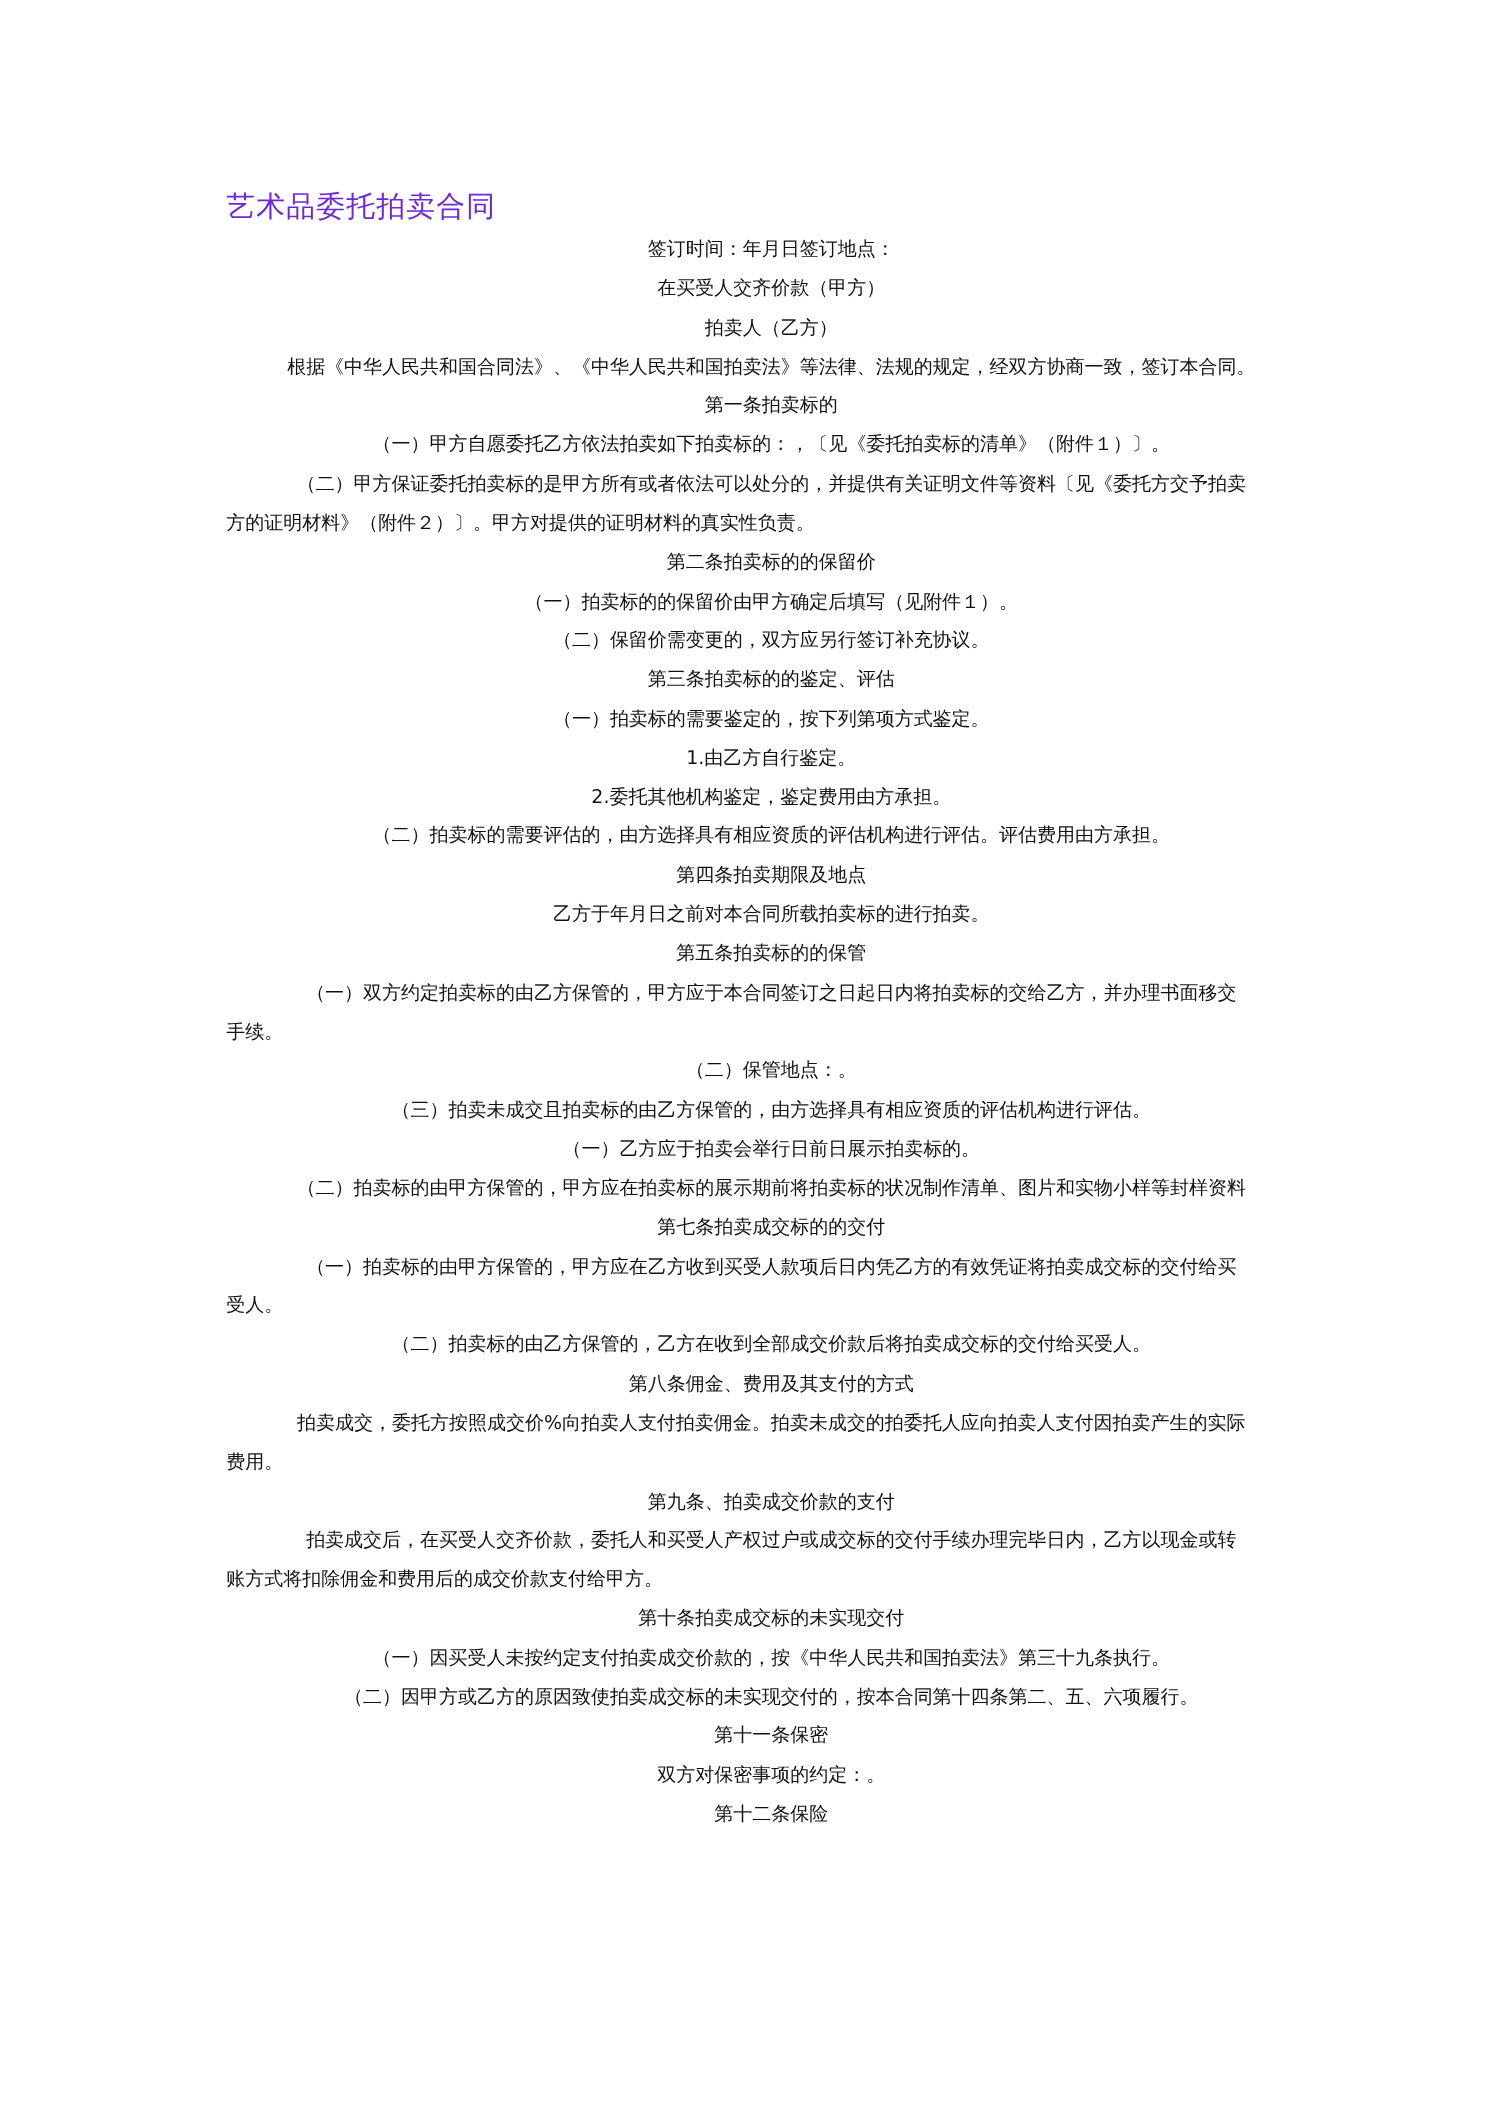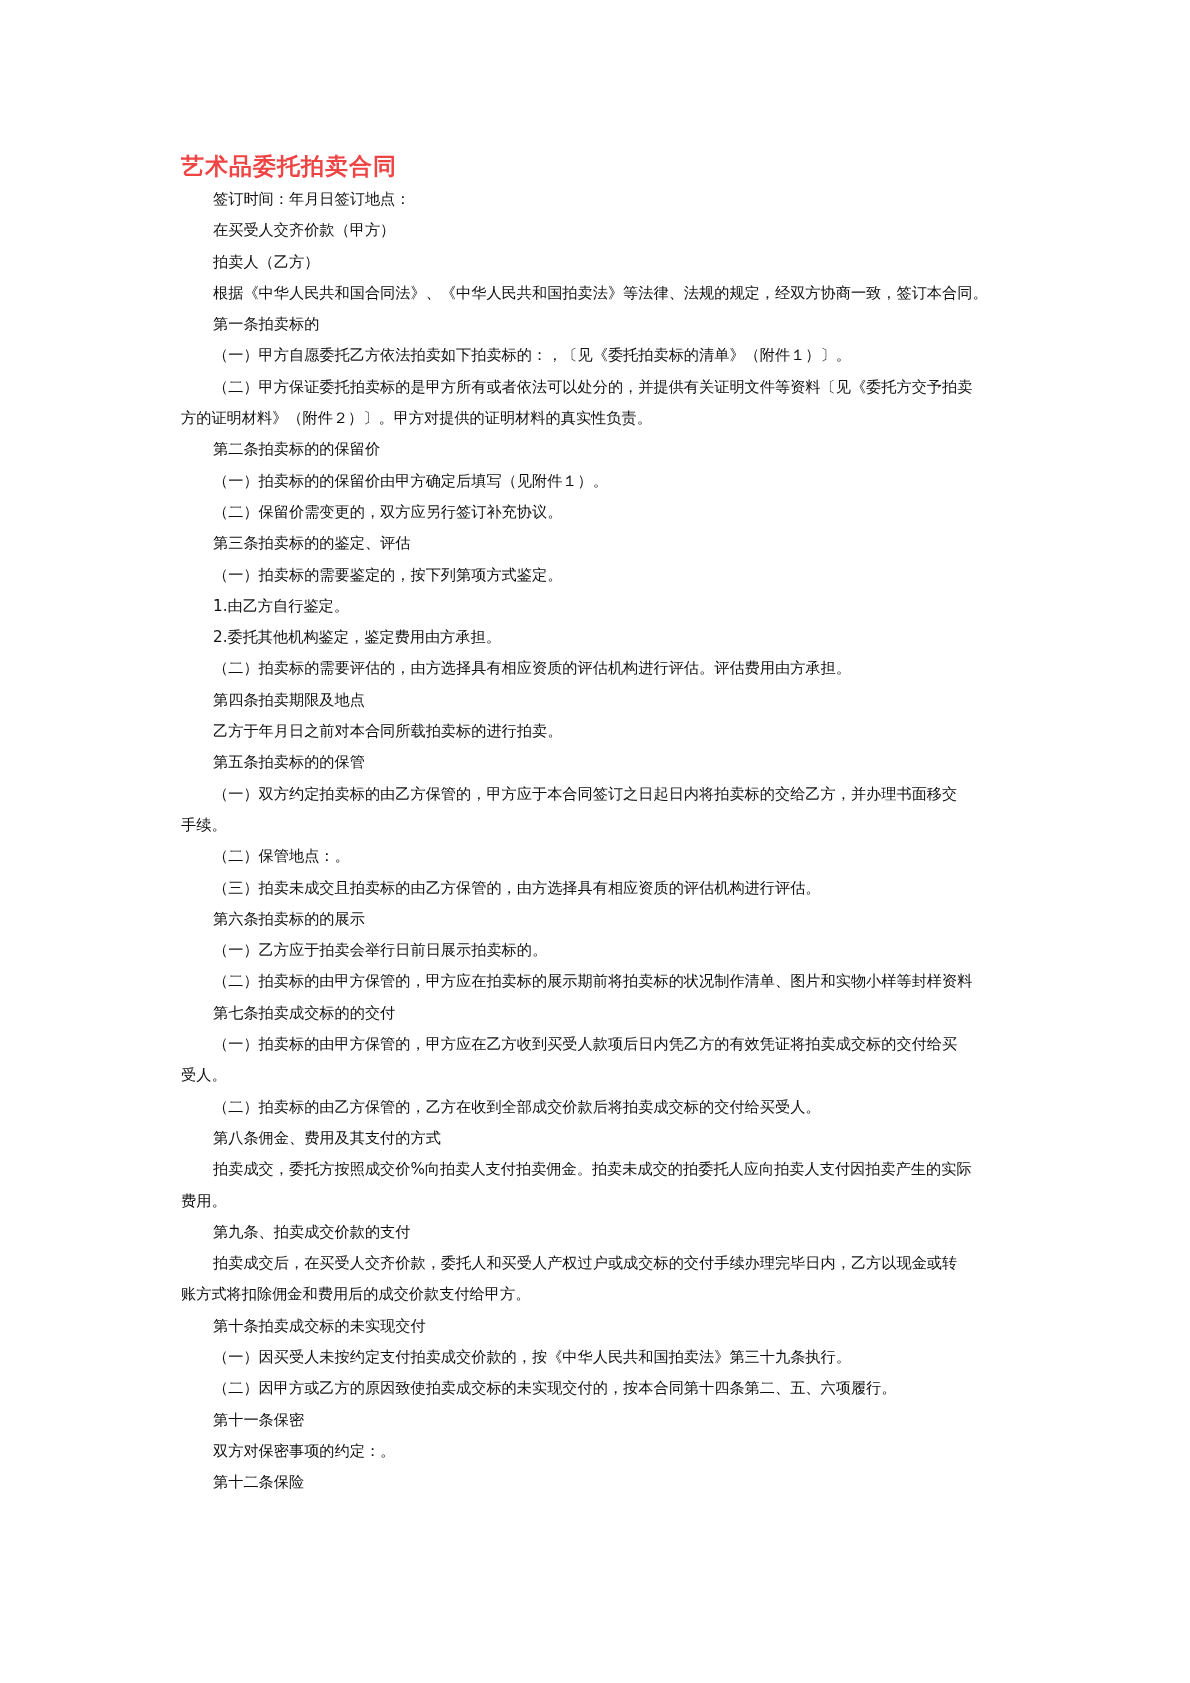--- a/index.html
+++ b/index.html
@@ -8,34 +8,34 @@
       position: absolute;
       left: 181px;
       top: 150px;
       width: 840px;
       color: #111111;
       font-family: "DejaVu Sans", "Liberation Sans", sans-serif;
     }
     .title {
       font-family: "DejaVu Serif", "Liberation Serif", serif;
       font-size: 23px;
-      color: #ef4444;
+      color: #6d28d9;
       line-height: 32px;
       height: 34px;
       margin: 0;
-      font-weight: bold;
+      font-weight: normal;
       letter-spacing: 1px;
     }
     .line {
       font-size: 15.2px;
       line-height: 31.3px;
       margin: 0;
       white-space: nowrap;
     }
-    .indent { padding-left: 32px; }
+    .indent { padding-left: 32px; text-align: center; }
   </style>
 </head>
 <body>
 
 <div class="page">
   <h1 class="title">艺术品委托拍卖合同</h1>
 
   <p class="line indent">签订时间：年月日签订地点：</p>
   <p class="line indent">在买受人交齐价款（甲方）</p>
   <p class="line indent">拍卖人（乙方）</p>
@@ -58,21 +58,20 @@
 
   <p class="line indent">第四条拍卖期限及地点</p>
   <p class="line indent">乙方于年月日之前对本合同所载拍卖标的进行拍卖。</p>
 
   <p class="line indent">第五条拍卖标的的保管</p>
   <p class="line indent">（一）双方约定拍卖标的由乙方保管的，甲方应于本合同签订之日起日内将拍卖标的交给乙方，并办理书面移交</p>
   <p class="line">手续。</p>
   <p class="line indent">（二）保管地点：。</p>
   <p class="line indent">（三）拍卖未成交且拍卖标的由乙方保管的，由方选择具有相应资质的评估机构进行评估。</p>
 
-  <p class="line indent">第六条拍卖标的的展示</p>
   <p class="line indent">（一）乙方应于拍卖会举行日前日展示拍卖标的。</p>
   <p class="line indent">（二）拍卖标的由甲方保管的，甲方应在拍卖标的展示期前将拍卖标的状况制作清单、图片和实物小样等封样资料</p>
 
   <p class="line indent">第七条拍卖成交标的的交付</p>
   <p class="line indent">（一）拍卖标的由甲方保管的，甲方应在乙方收到买受人款项后日内凭乙方的有效凭证将拍卖成交标的交付给买</p>
   <p class="line">受人。</p>
   <p class="line indent">（二）拍卖标的由乙方保管的，乙方在收到全部成交价款后将拍卖成交标的交付给买受人。</p>
 
   <p class="line indent">第八条佣金、费用及其支付的方式</p>
   <p class="line indent">拍卖成交，委托方按照成交价%向拍卖人支付拍卖佣金。拍卖未成交的拍委托人应向拍卖人支付因拍卖产生的实际</p>

